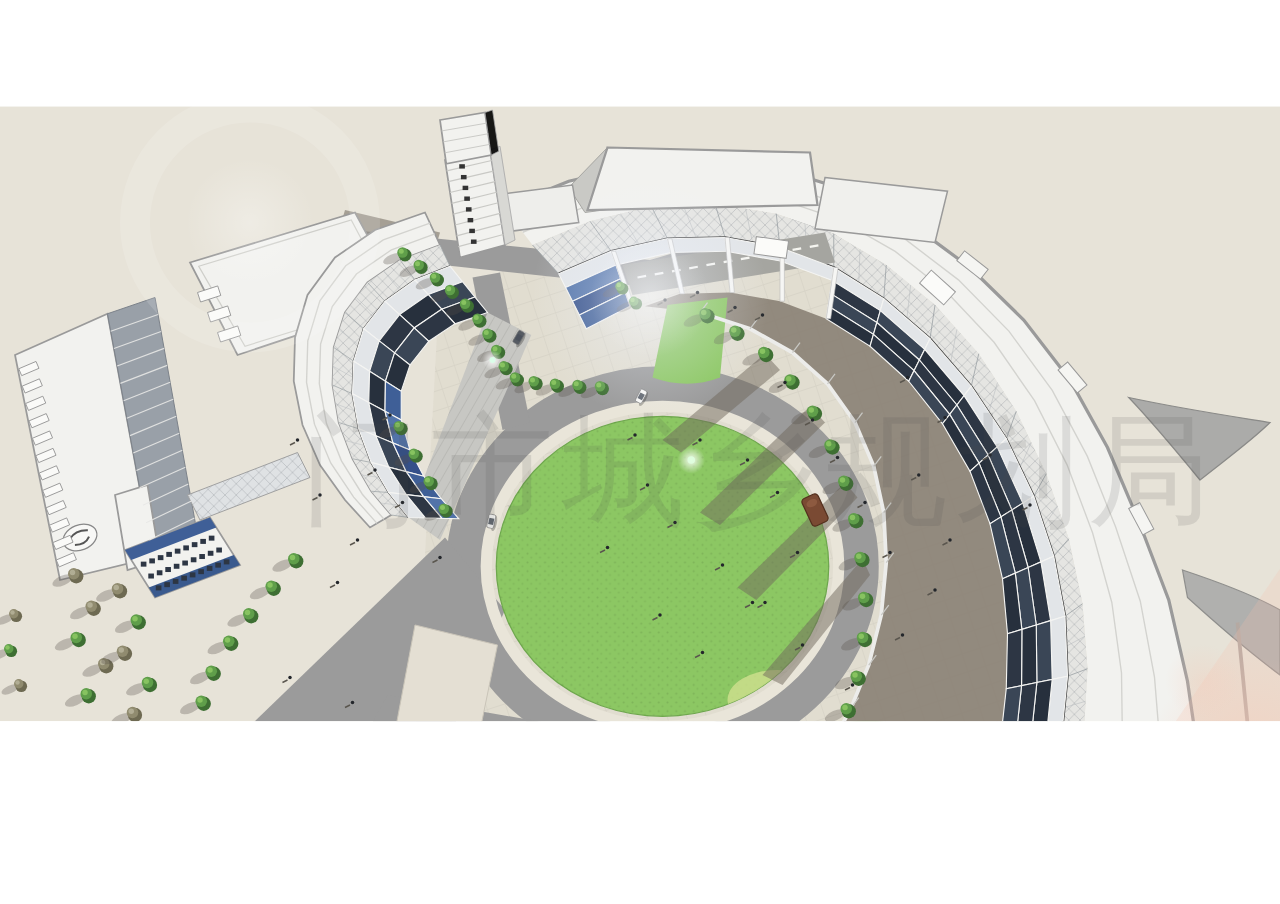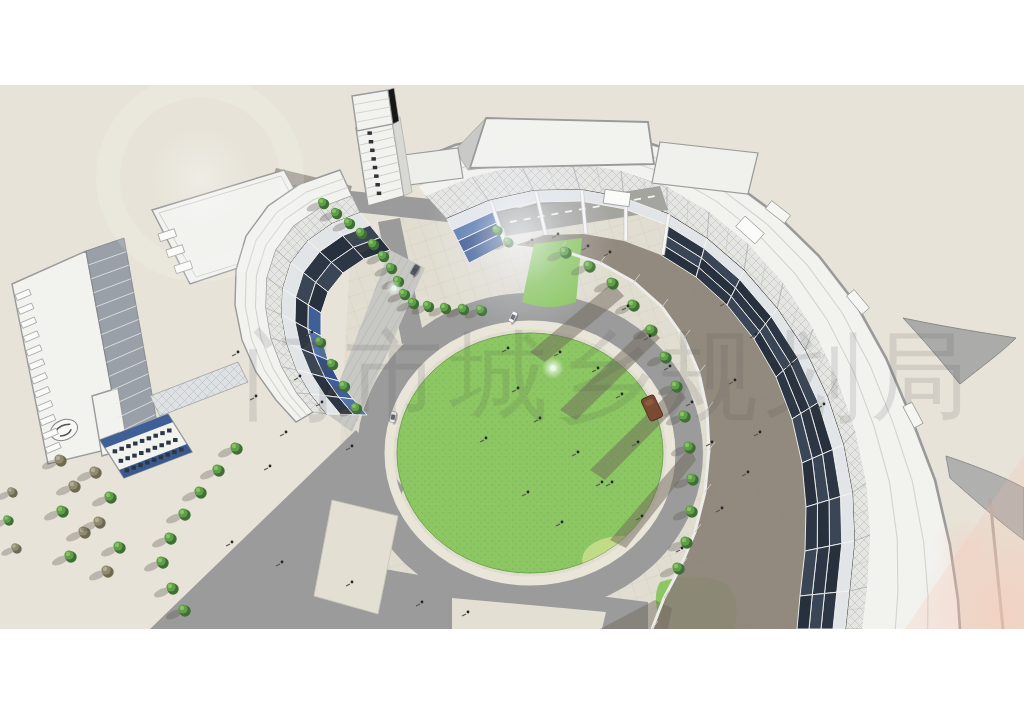--- a/index.html
+++ b/index.html
@@ -1,16 +1,16 @@
 <!DOCTYPE html>
 <html style="--page_bg: #ffffff; --ground: #e7e3d8; --plaza: #ded9cc; --road: #9b9b9b; --road_dark: #8f8f8f; --island: #e4dfd3; --lawn: #8cc763; --lawn_light: #cfe08e; --sidewalk: #e9e5d9; --shadow: #8b8276; --shadow_dark: #6f685c; --bldg: #f2f2ef; --trim: #9a9a9a; --truss: #e5e5e2; --glass_dark: #2d3644; --glass_blue: #3f5f97; --spandrel: #e2e5e8; --tree_green: #5f9e4a; --tree_green_dark: #3e6f33; --tree_olive: #908b6f; --flare_pink: #f4c0ae; --wm: #4a4a4a;"><head>
 <meta charset="utf-8">
 <style>
   html,body{margin:0;padding:0;background:#ffffff;}
-  #page{position:relative;width:1024px;height:723px;background:var(--page_bg,#ffffff);overflow:hidden;
+  #page{position:relative;width:1024px;height:577px;background:var(--page_bg,#ffffff);overflow:hidden;
         font-family:"DejaVu Sans","Liberation Sans",sans-serif;}
   svg{position:absolute;left:0;top:0;}
   .ground{fill:var(--ground,#e7e3d8);}
   .plaza{fill:var(--plaza,#ded9cc);}
   .road{fill:var(--road,#9b9b9b);}
   .roadline{stroke:var(--road,#9b9b9b);}
   .island{fill:var(--island,#e4dfd3);}
   .lawn{fill:var(--lawn,#8cc763);}
   .sidewalk{stroke:var(--sidewalk,#e9e5d9);}
   .bldg{fill:var(--bldg,#f2f2ef);stroke:var(--trim,#9a9a9a);stroke-width:1.4;}

